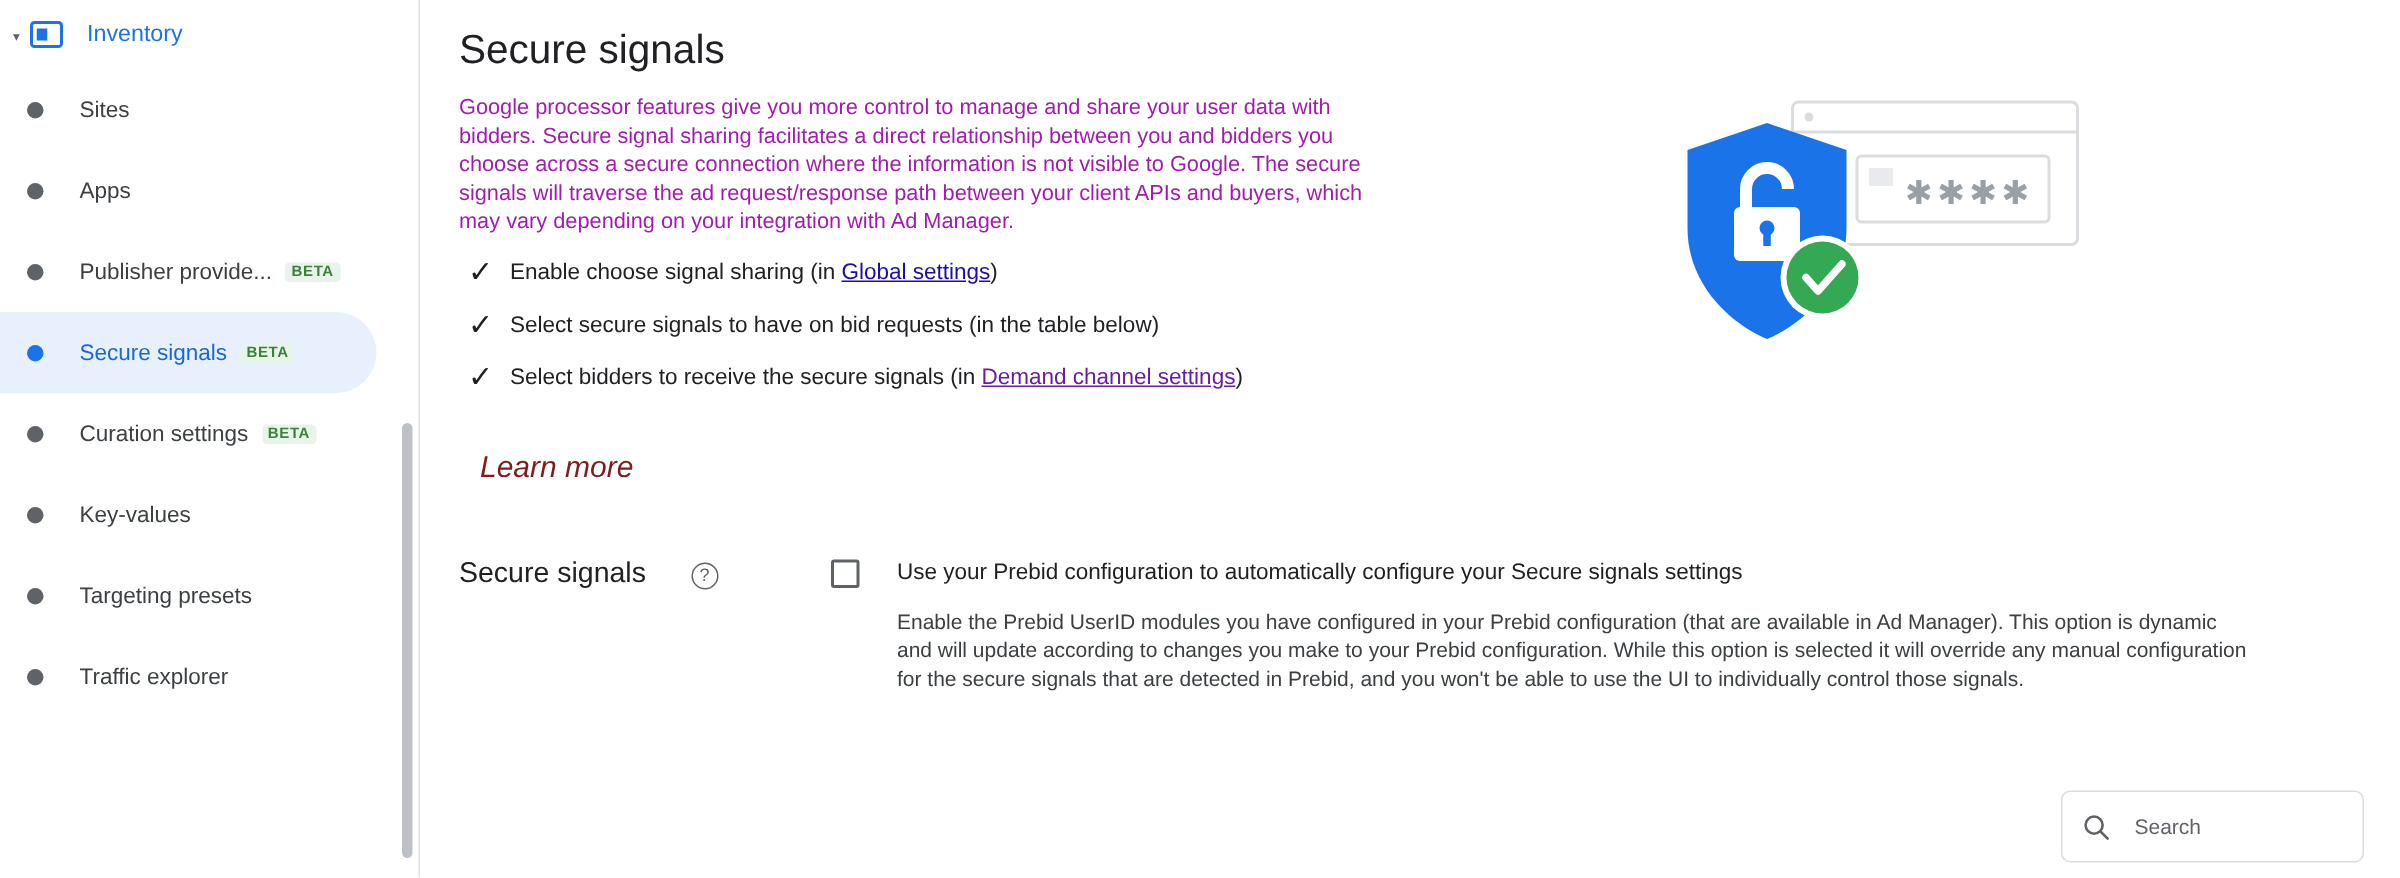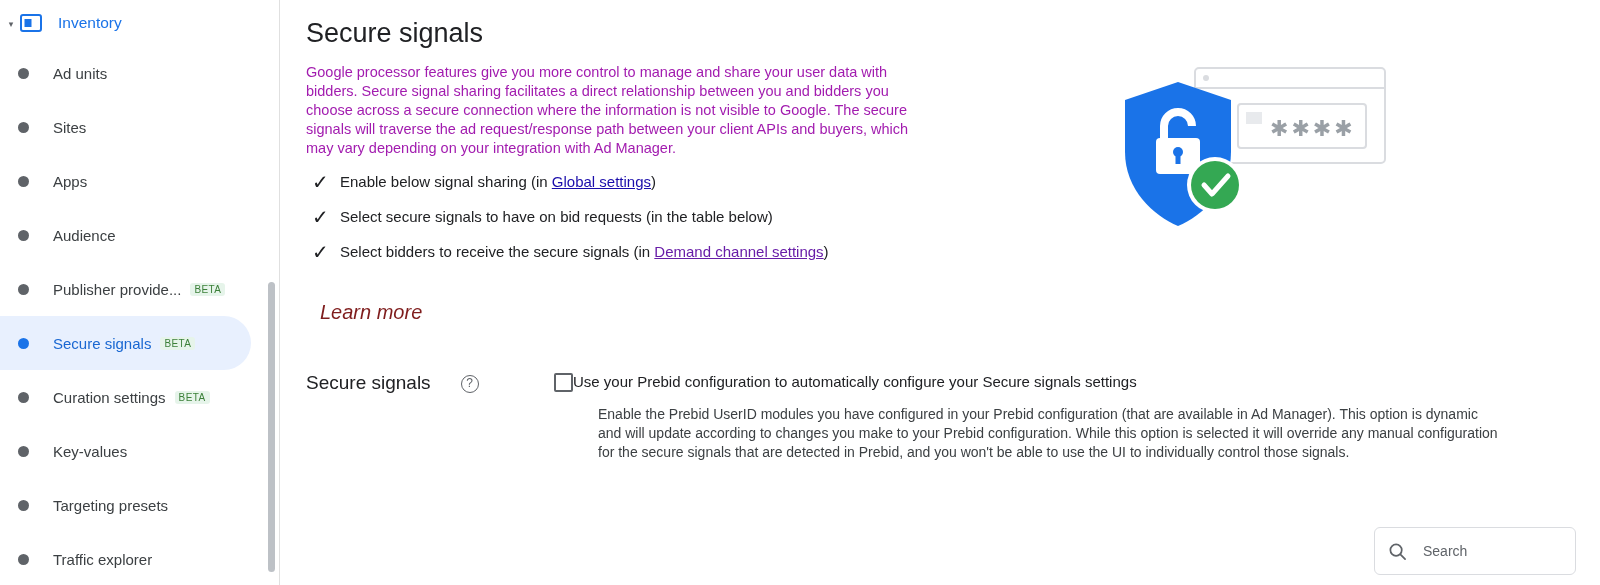--- a/index.html
+++ b/index.html
@@ -80,21 +80,21 @@
   .nav-item.selected .dot { background: #1a73e8; }
   .nav-item.selected .label { color: #1967d2; font-weight: 500; }
   .badge {
     margin-left: 9px;
     font-size: 10px;
     letter-spacing: .4px;
     color: #3c8039;
     background: #e6f4ea;
     border-radius: 3px;
     padding: 1px 4px;
-    font-weight: 400;
+    font-weight: 700;
     flex: 0 0 auto;
   }
   .sb-scroll {
     position: absolute;
     right: 4px;
     top: 282px;
     width: 7px;
     height: 290px;
     border-radius: 4px;
     background: #bdc1c6;
@@ -209,20 +209,21 @@
     border: 2px solid #5f6368;
     border-radius: 2px;
     flex: 0 0 19px;
     margin-top: 1px;
     cursor: pointer;
     background: #fff;
   }
   .cb-label {
     font-size: 15px;
     color: #202124;
+    margin-left: 25px;
     line-height: 20px;
   }
   .cb-desc {
     font-size: 14px;
     line-height: 19px;
     color: #3c4043;
     margin-left: 44px;
     margin-top: 13px;
     max-width: 940px;
   }
@@ -270,39 +271,31 @@
       <span class="caret">▾</span>
       <span class="inv-icon">
         <svg width="22" height="18" viewBox="0 0 22 18">
           <rect x="1" y="1" width="20" height="16" rx="2" fill="none" stroke="#1a73e8" stroke-width="2"></rect>
           <rect x="4.5" y="5" width="7" height="8" fill="#1a73e8"></rect>
         </svg>
       </span>
       <span class="inv-title">Inventory</span>
     </div>
 
-    <div class="nav-item">
-      <span class="dot"></span>
-      <span class="label">Ad units</span>
-    </div>
 
     <div class="nav-item">
       <span class="dot"></span>
       <span class="label">Sites</span>
     </div>
 
     <div class="nav-item">
       <span class="dot"></span>
       <span class="label">Apps</span>
     </div>
 
-    <div class="nav-item">
-      <span class="dot"></span>
-      <span class="label">Audience</span>
-    </div>
 
     <div class="nav-item">
       <span class="dot"></span>
       <span class="label">Publisher provide...</span>
       <span class="badge">BETA</span>
     </div>
 
     <div class="nav-item selected">
       <span class="dot"></span>
       <span class="label">Secure signals</span>
@@ -336,21 +329,21 @@
   <div class="main">
 
     <h1 class="page-title">Secure signals</h1>
 
     <div class="intro">Google processor features give you more control to manage and share your user data with bidders. Secure signal sharing facilitates a direct relationship between you and bidders you choose across a secure connection where the information is not visible to Google. The secure signals will traverse the ad request/response path between your client APIs and buyers, which may vary depending on your integration with Ad Manager.</div>
 
     <div class="steps">
 
       <div class="step">
         <span class="check">✓</span>
-        <span class="step-text"><span>Enable below signal sharing (in </span><span class="link">Global settings</span><span>)</span></span>
+        <span class="step-text"><span>Enable choose signal sharing (in </span><span class="link">Global settings</span><span>)</span></span>
       </div>
 
       <div class="step">
         <span class="check">✓</span>
         <span class="step-text">Select secure signals to have on bid requests (in the table below)</span>
       </div>
 
       <div class="step">
         <span class="check">✓</span>
         <span class="step-text"><span>Select bidders to receive the secure signals (in </span><span class="link-purple">Demand channel settings</span><span>)</span></span>

